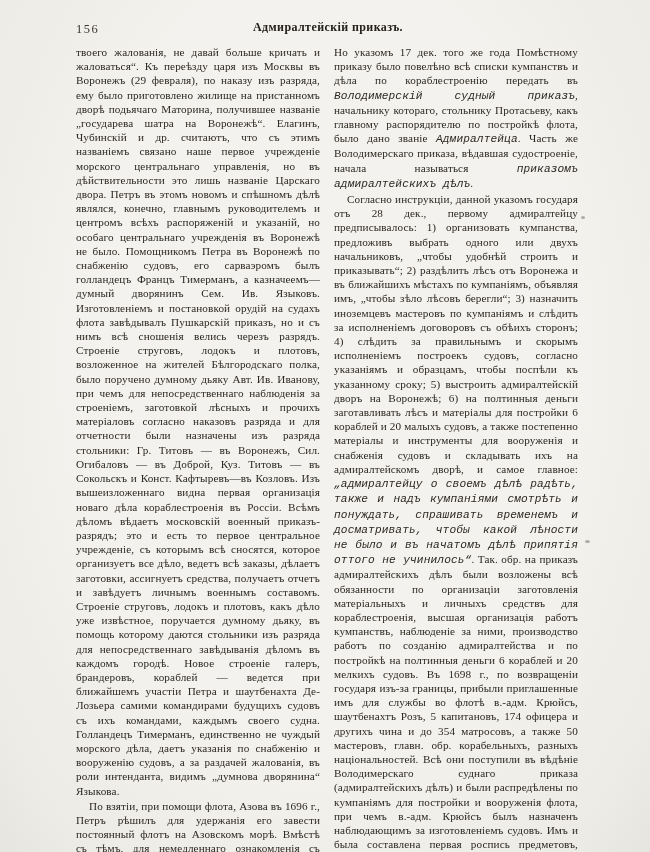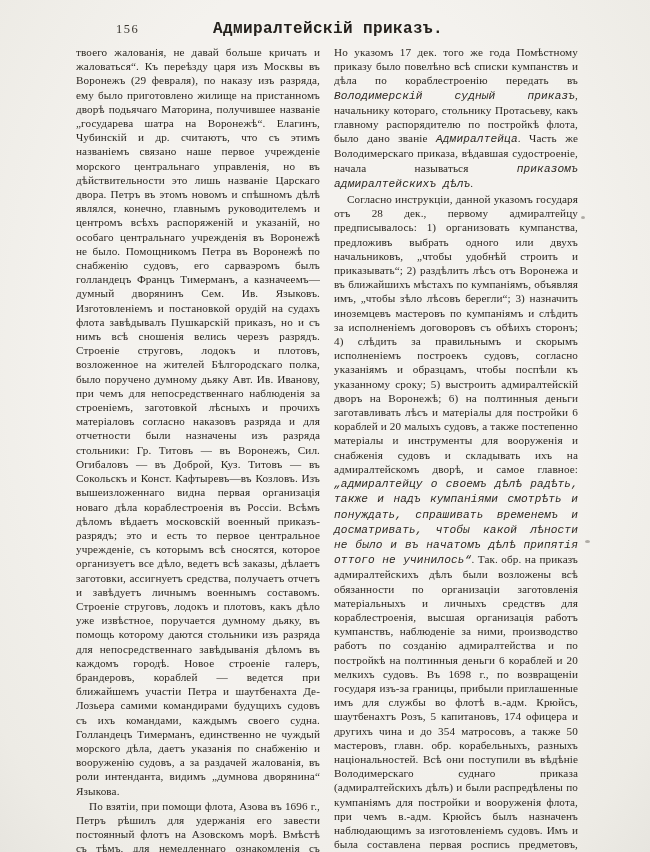--- a/index.html
+++ b/index.html
@@ -19,27 +19,26 @@
   }
   .running-head {
     position: absolute;
     top: 20px; left: 76px; right: 70px;
     height: 18px;
   }
   .page-number {
     position: absolute; left: 0; top: 2px;
     font-size: 12.5px; letter-spacing: 1.5px;
     color: #3a362f;
-    margin-left: 40px;
   }
   .head-title {
     text-align: center;
-    font-family: Liberation Mono, monospace;
+    font-family: Liberation Serif, serif;
     font-weight: bold;
-    font-size: 16px;
+    font-size: 12px;
     letter-spacing: 0.4px;
     color: #24211c;
   }
   .columns {
     position: absolute;
     top: 44px; left: 75px;
     width: 504px;
     display: flex;
     gap: 12px;
   }

